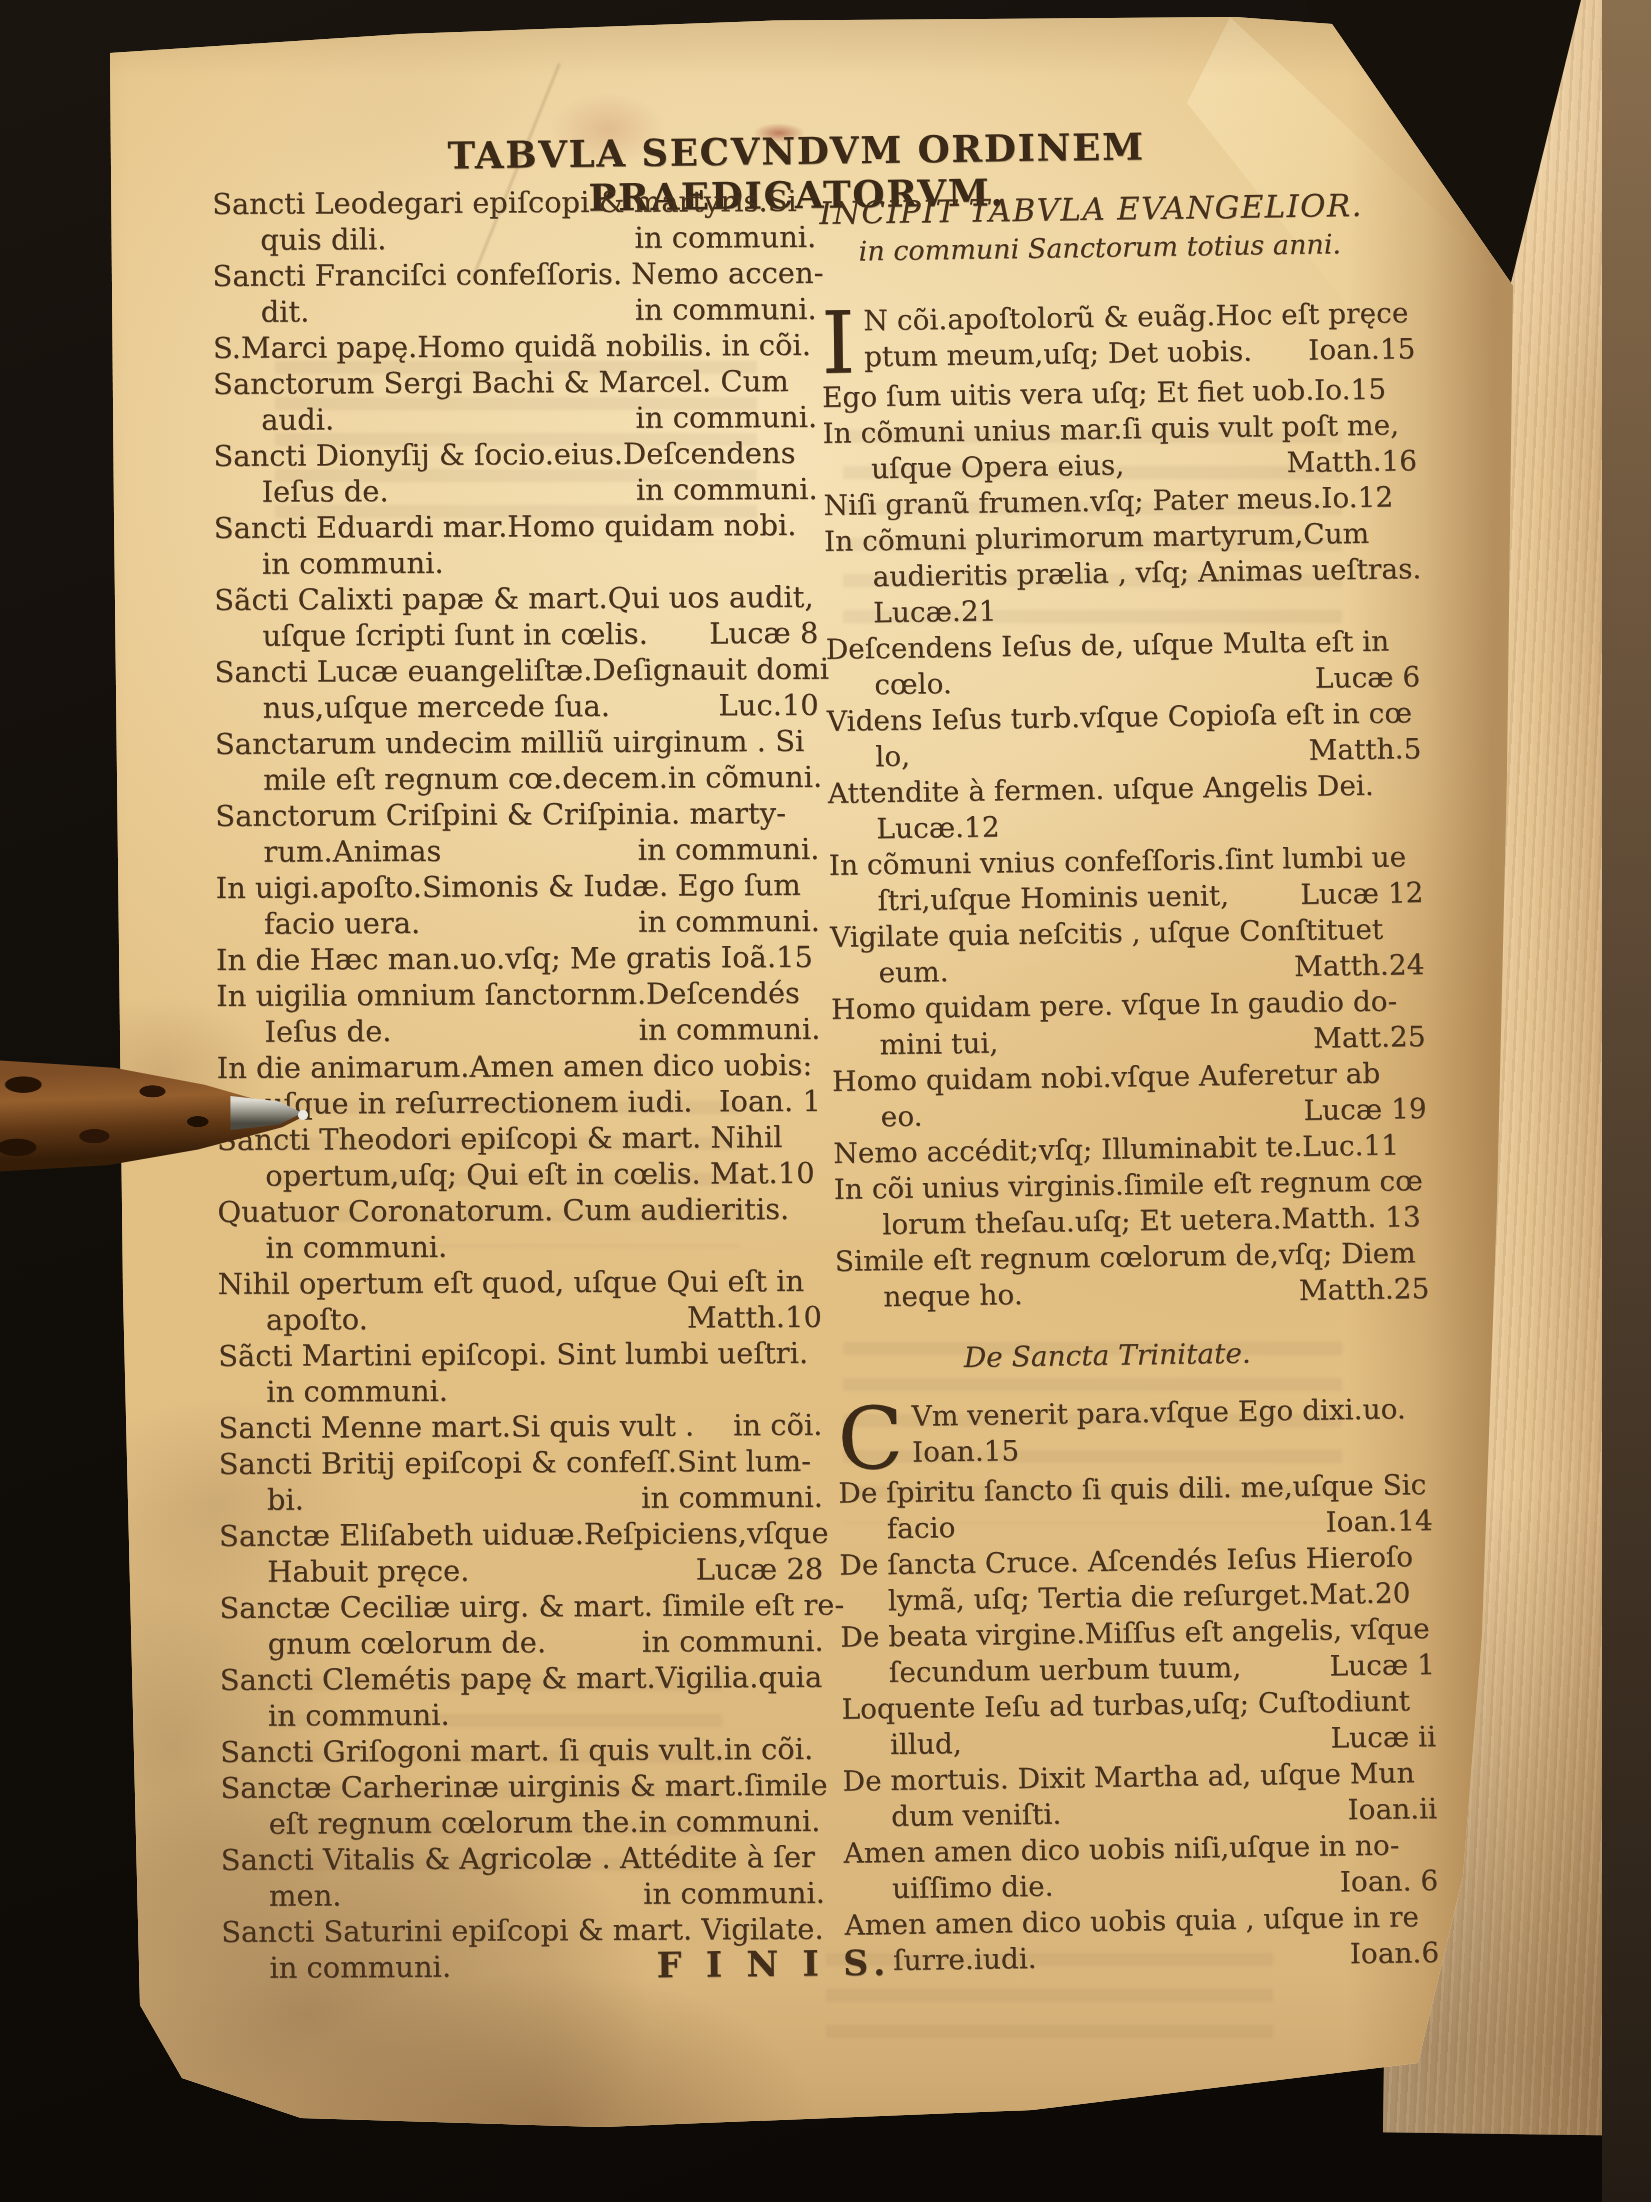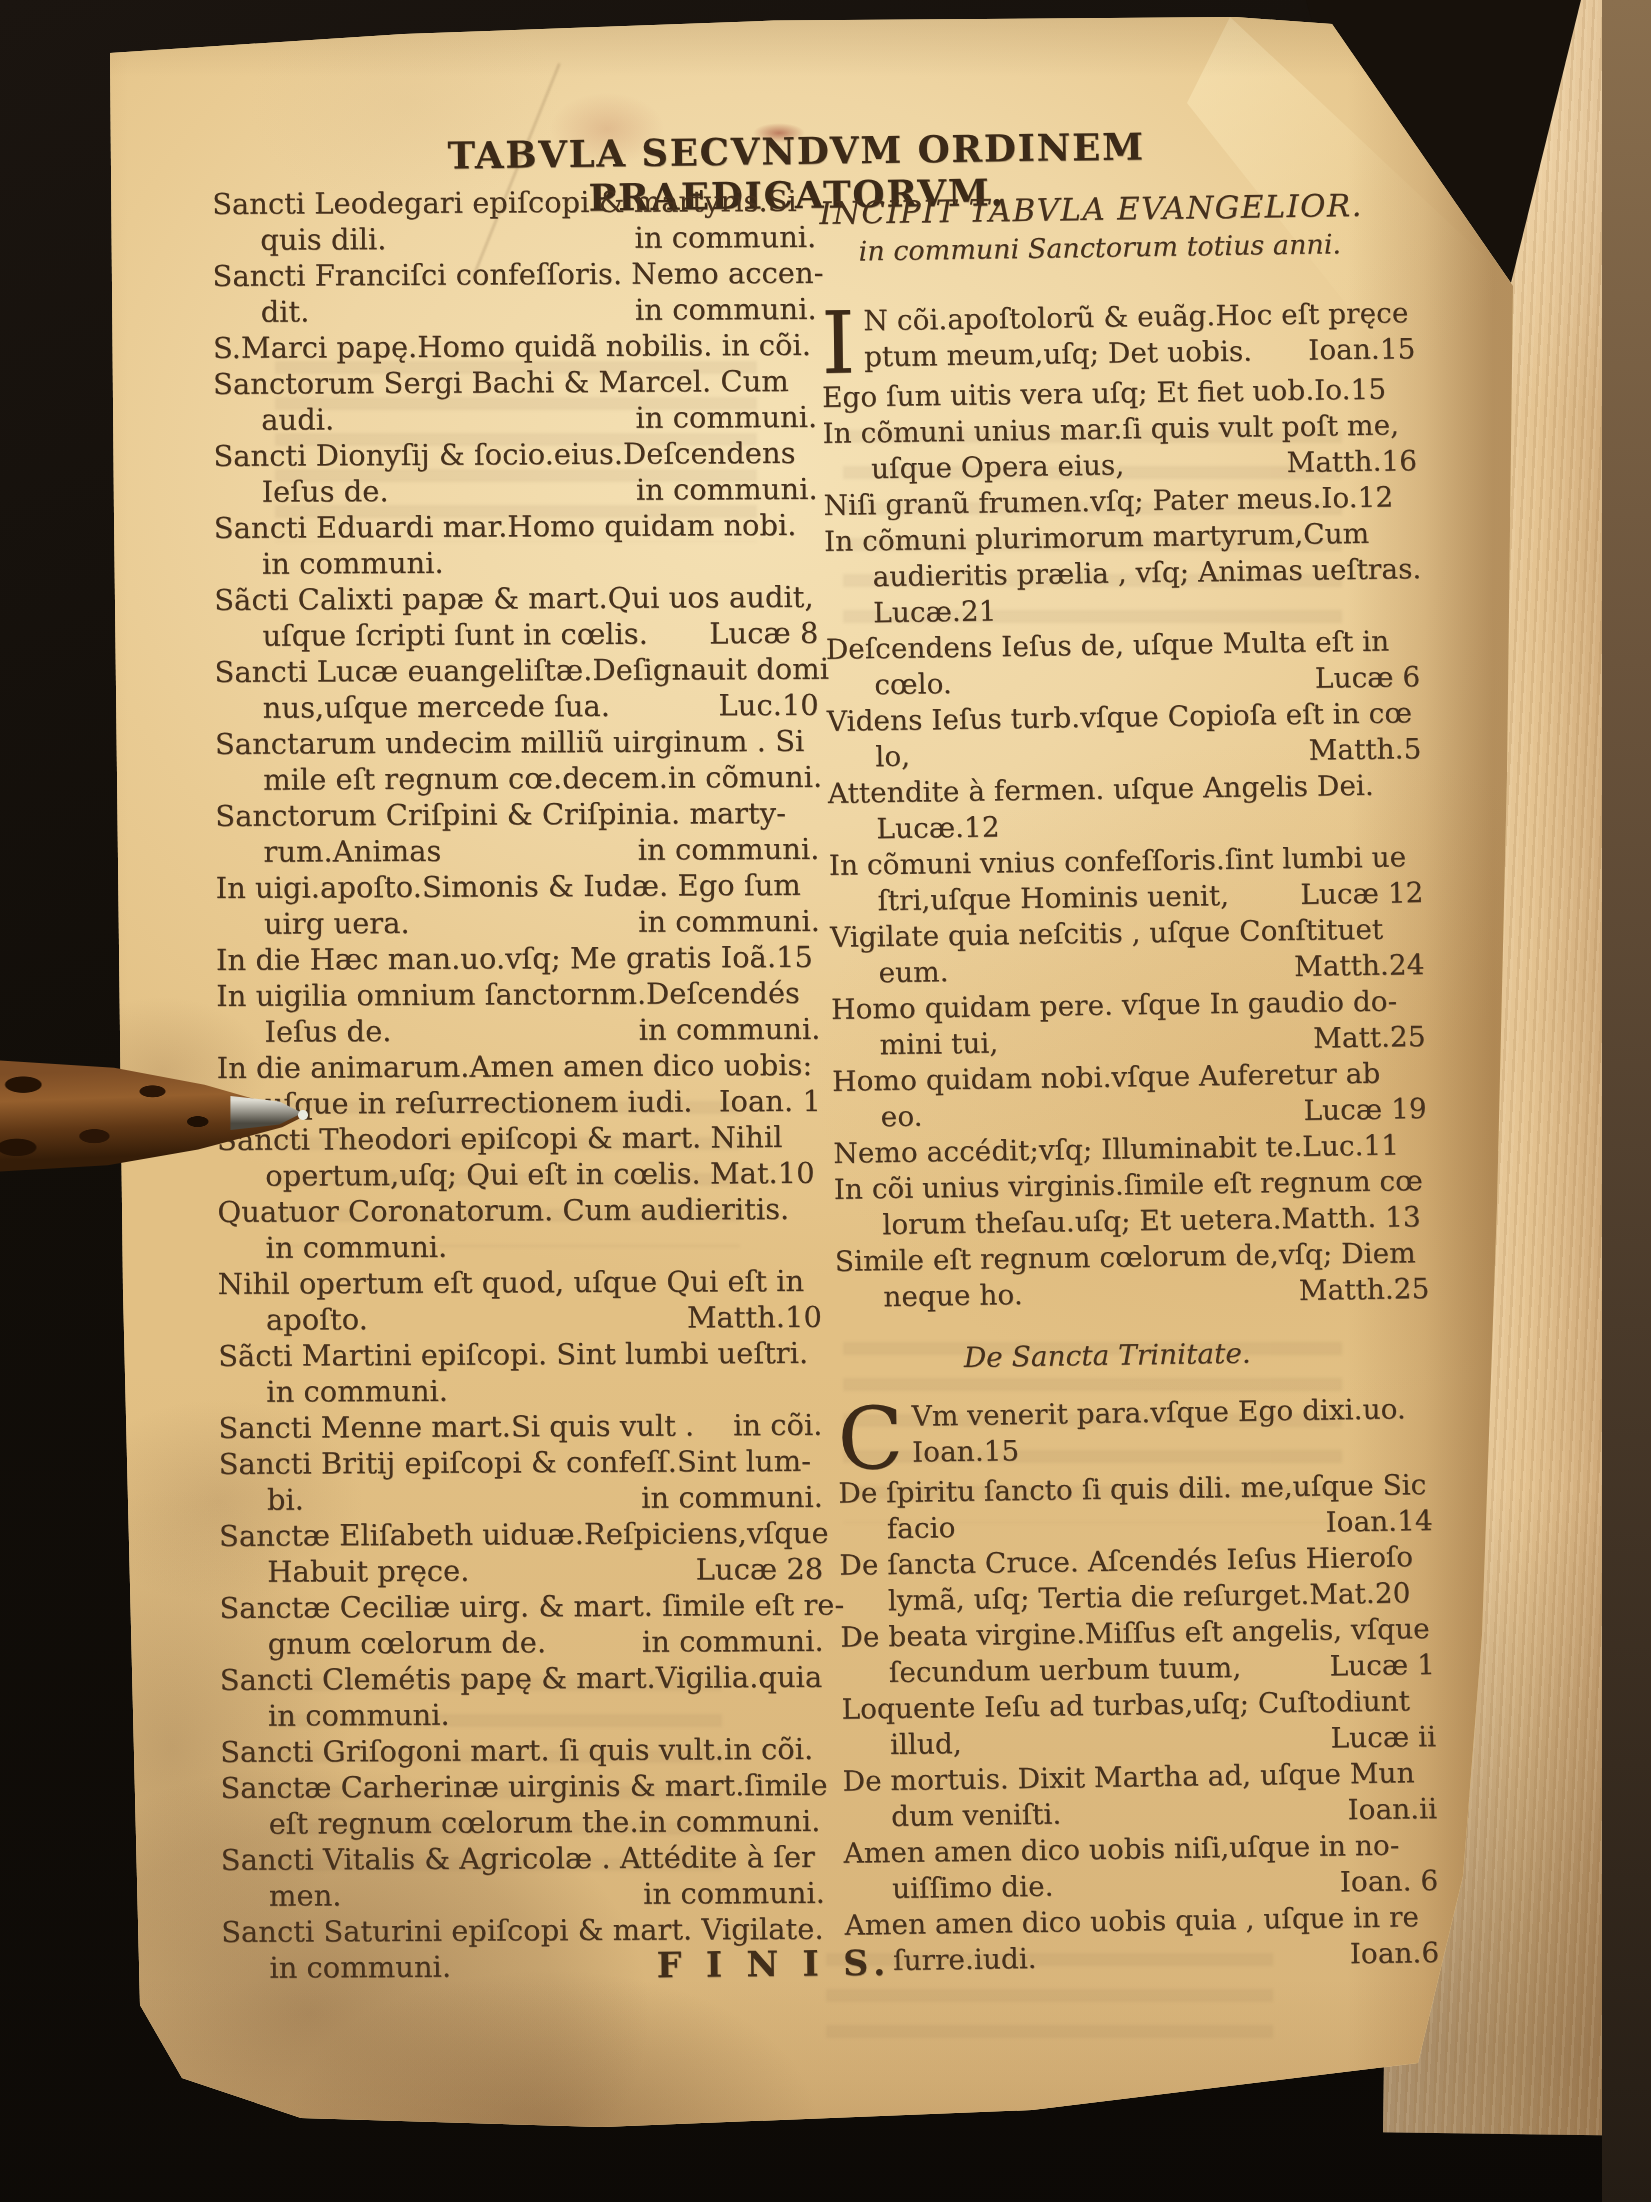--- a/index.html
+++ b/index.html
@@ -174,21 +174,21 @@
           <span class="t">Sanctorum Criſpini &amp; Criſpinia.  marty-</span>
         </div>
         <div class="ln ind">
           <span class="t">rum.Animas</span>
           <span class="r">in communi.</span>
         </div>
         <div class="ln">
           <span class="t">In uigi.apoſto.Simonis &amp; Iudæ. Ego ſum</span>
         </div>
         <div class="ln ind">
-          <span class="t">uirg uera.</span>
+          <span class="t">facio uera.</span>
           <span class="r">in communi.</span>
         </div>
         <div class="ln">
           <span class="t">In die Hæc man.uo.vſq; Me gratis Ioã.15</span>
         </div>
         <div class="ln">
           <span class="t">In uigilia omnium  ſanctornm.Deſcendés</span>
         </div>
         <div class="ln ind">
           <span class="t">Ieſus de.</span>

